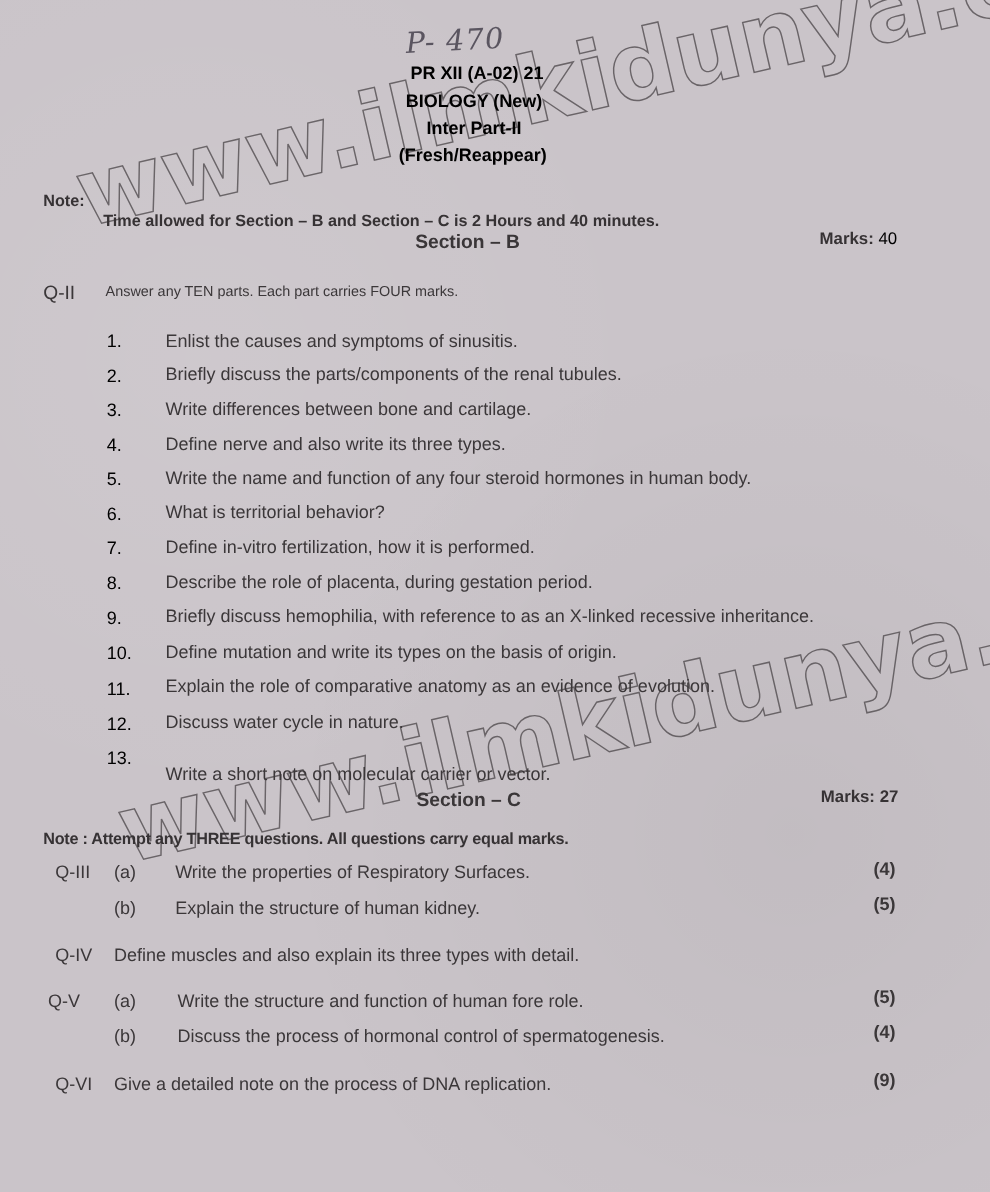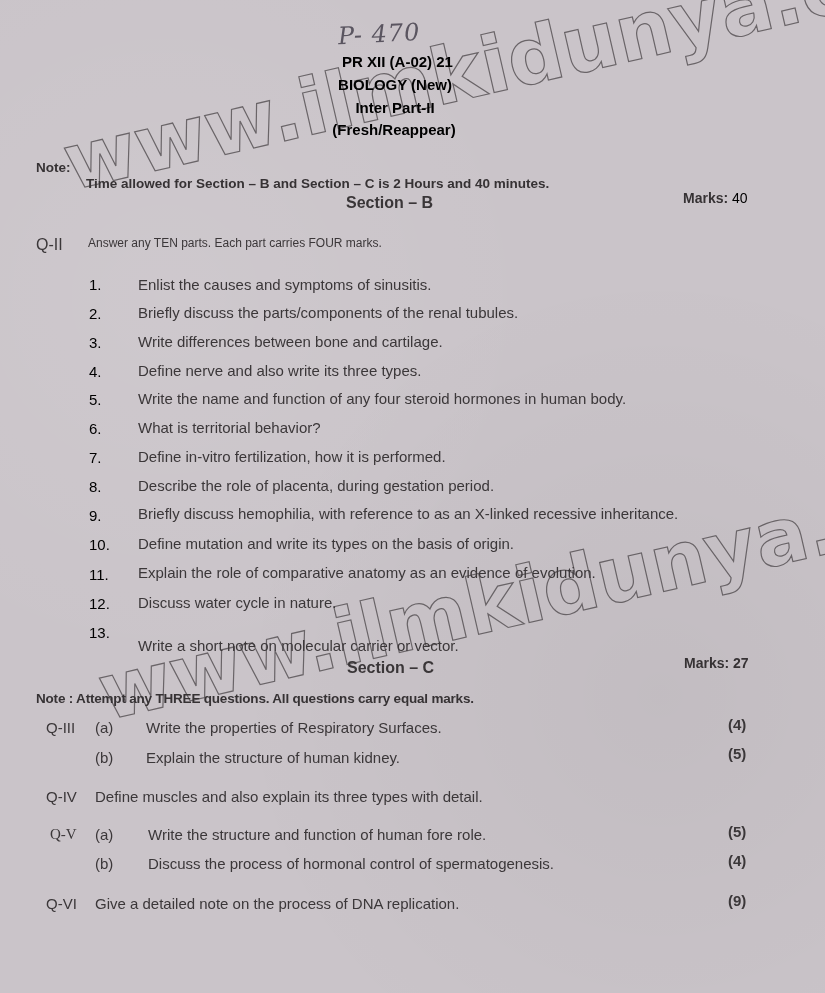--- a/index.html
+++ b/index.html
@@ -111,21 +111,21 @@
   <div class="abs qtext" style="left:146px; top:719px;">Write the properties of Respiratory Surfaces.</div>
   <div class="abs pmarks" style="left:728px; top:716px;">(4)</div>
 
   <div class="abs qtext" style="left:95px; top:749px;">(b)</div>
   <div class="abs qtext" style="left:146px; top:749px;">Explain the structure of human kidney.</div>
   <div class="abs pmarks" style="left:728px; top:745px;">(5)</div>
 
   <div class="abs qtext" style="left:46px; top:788px;">Q-IV</div>
   <div class="abs qtext" style="left:95px; top:788px;">Define muscles and also explain its three types with detail.</div>
 
-  <div class="abs qtext" style="left:50px; top:826px;font-family:Liberation Serif, serif;">Q-V</div>
+  <div class="abs qtext" style="left:40px; top:826px;">Q-V</div>
   <div class="abs qtext" style="left:95px; top:826px;">(a)</div>
   <div class="abs qtext" style="left:148px; top:826px;">Write the structure and function of human fore role.</div>
   <div class="abs pmarks" style="left:728px; top:823px;">(5)</div>
 
   <div class="abs qtext" style="left:95px; top:855px;">(b)</div>
   <div class="abs qtext" style="left:148px; top:855px;">Discuss the process of hormonal control of spermatogenesis.</div>
   <div class="abs pmarks" style="left:728px; top:852px;">(4)</div>
 
   <div class="abs qtext" style="left:46px; top:895px;">Q-VI</div>
   <div class="abs qtext" style="left:95px; top:895px;">Give a detailed note on the process of DNA replication.</div>

